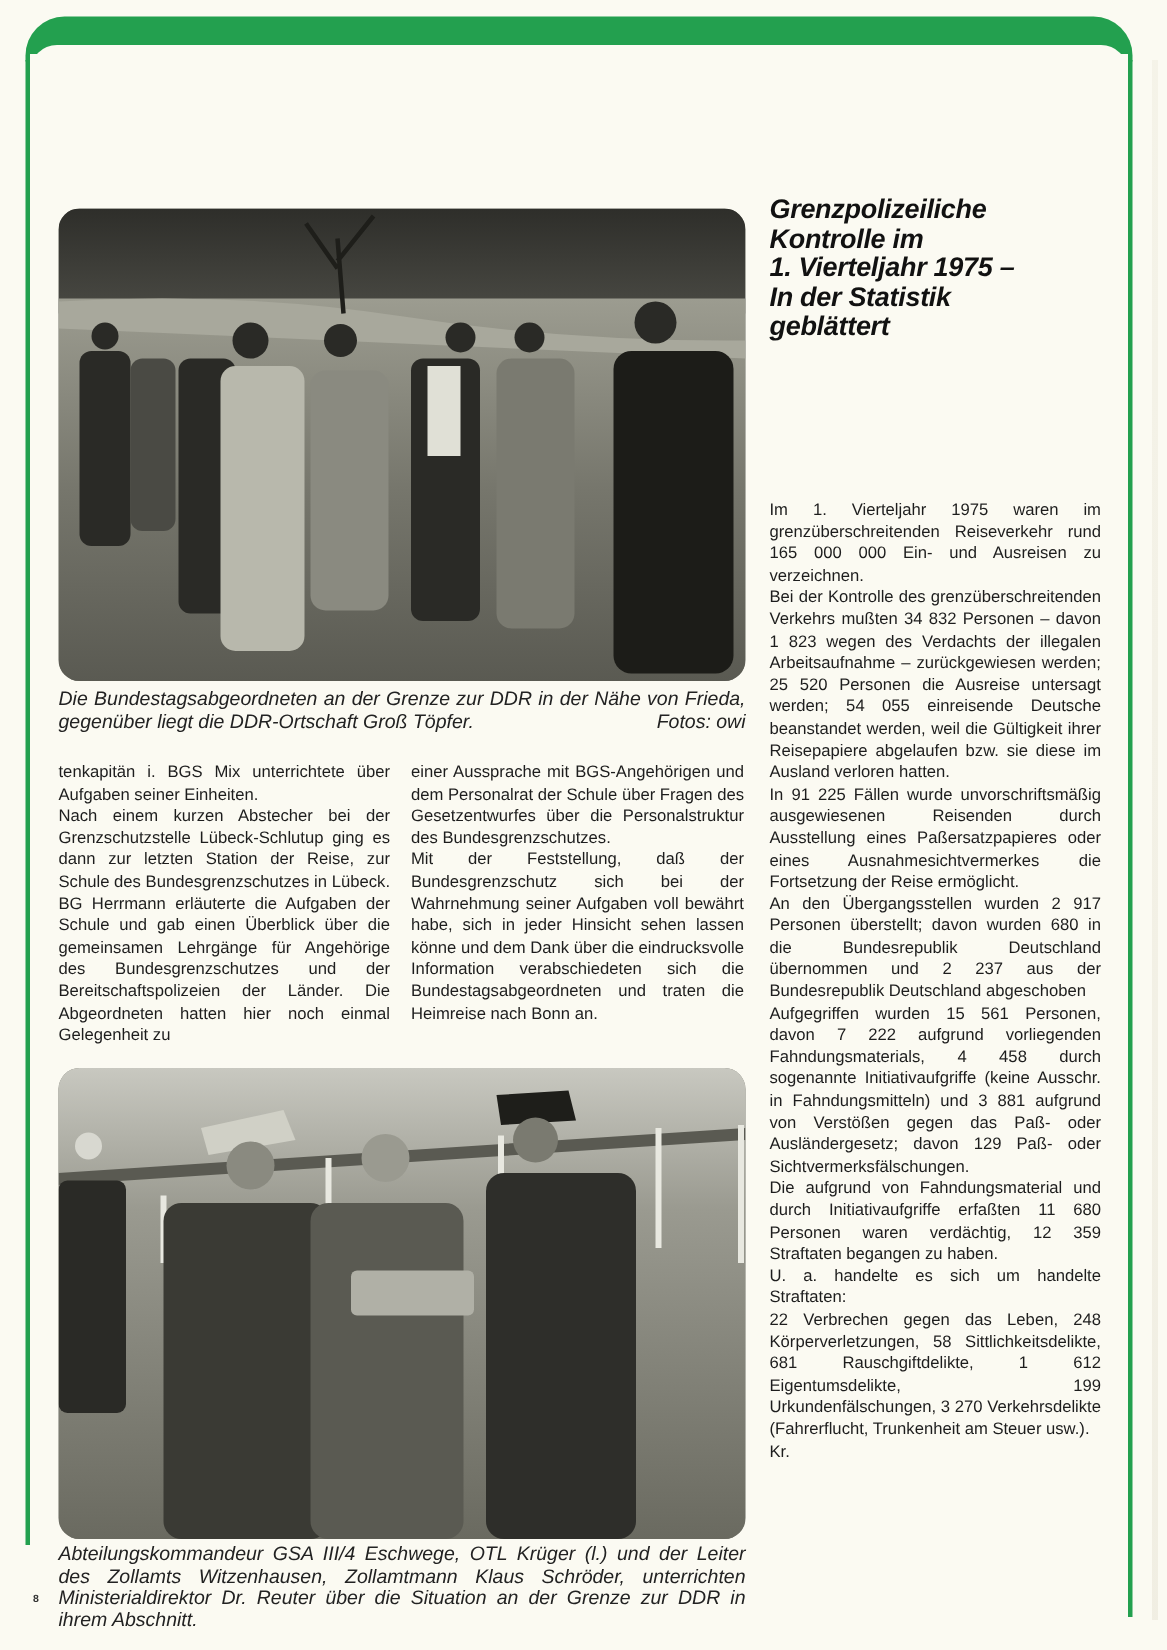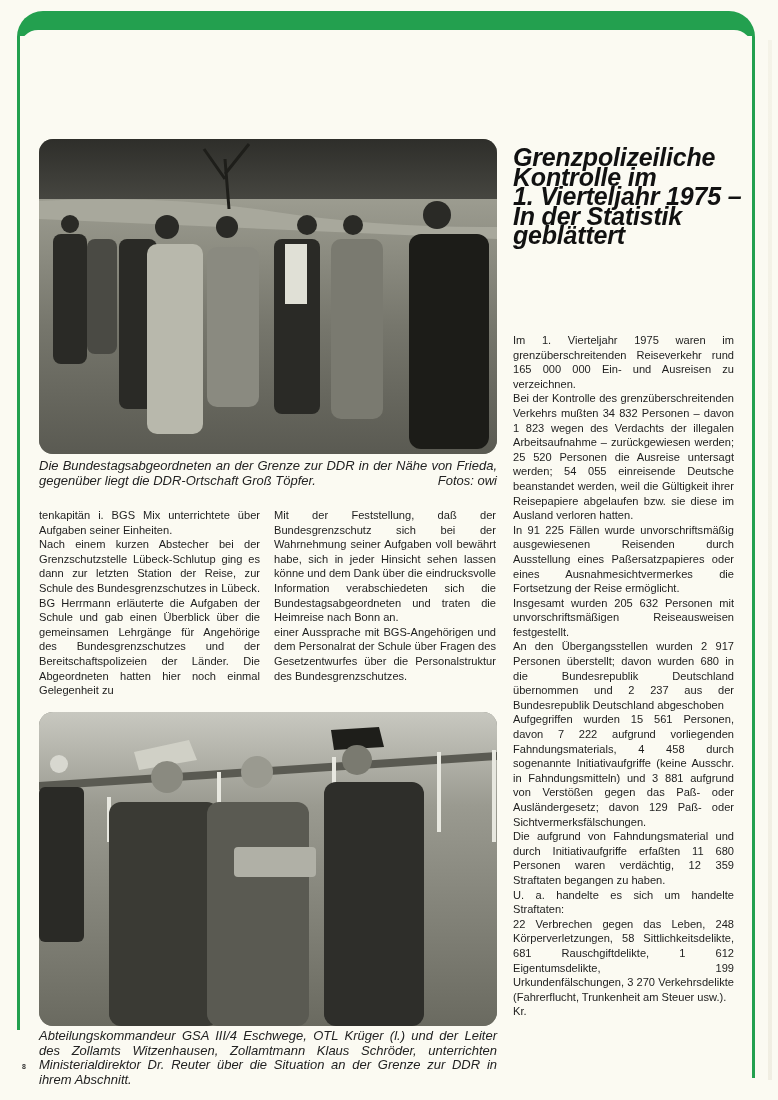--- a/index.html
+++ b/index.html
@@ -41,23 +41,23 @@
   .col {
     position: absolute; font-size: 11.1px; line-height: 14.6px; color: #1d1d1d;
     text-align: justify;
   }
   .col p { margin: 0; }
   #col-left { left: 39px; top: 508px; width: 221px; }
   #col-mid { left: 274px; top: 508px; width: 222px; }
   #col-right { left: 513px; top: 333px; width: 221px; }
 
   .headline {
-    position: absolute; left: 513px; top: 148px; width: 235px;
+    position: absolute; left: 513px; top: 130px; width: 235px;
     font-family: "Liberation Sans", sans-serif; font-weight: bold; font-style: italic;
-    font-size: 25px; line-height: 19.6px; color: #111; letter-spacing: -0.2px;
+    font-size: 18px; line-height: 19.6px; color: #111; letter-spacing: -0.2px;
   }
   .signature { text-align: left; }
   .page-number {
     position: absolute; left: 22px; top: 1063px; font-size: 7px; color: #333; font-weight: bold;
   }
   .edge-mark { position:absolute; left:768px; top:40px; width:4px; height:1040px; background: linear-gradient(#f2f0e4, #ece9dc); opacity:.7; }
 </style>
 </head>
 <body>
 
@@ -118,29 +118,28 @@
   <div>1. Vierteljahr 1975 –</div>
   <div>In der Statistik</div>
   <div>geblättert</div>
 </div>
 
 <div class="col" id="col-left">
   <p>tenkapitän i. BGS Mix unterrichtete über Aufgaben seiner Einheiten.</p>
   <p>Nach einem kurzen Abstecher bei der Grenzschutzstelle Lübeck-Schlutup ging es dann zur letzten Station der Reise, zur Schule des Bundesgrenzschutzes in Lübeck. BG Herrmann erläuterte die Aufgaben der Schule und gab einen Überblick über die gemeinsamen Lehrgänge für Angehörige des Bundesgrenzschutzes und der Bereitschaftspolizeien der Länder. Die Abgeordneten hatten hier noch einmal Gelegenheit zu</p>
 </div>
 <div class="col" id="col-mid">
+  <p>einer Aussprache mit BGS-Angehörigen und dem Personalrat der Schule über Fragen des Gesetzentwurfes über die Personalstruktur des Bundesgrenzschutzes.</p>
   <p>Mit der Feststellung, daß der Bundesgrenzschutz sich bei der Wahrnehmung seiner Aufgaben voll bewährt habe, sich in jeder Hinsicht sehen lassen könne und dem Dank über die eindrucksvolle Information verabschiedeten sich die Bundestagsabgeordneten und traten die Heimreise nach Bonn an.</p>
-  <p>einer Aussprache mit BGS-Angehörigen und dem Personalrat der Schule über Fragen des Gesetzentwurfes über die Personalstruktur des Bundesgrenzschutzes.</p>
 </div>
 
 <div class="col" id="col-right">
   <p>Im 1. Vierteljahr 1975 waren im grenzüberschreitenden Reiseverkehr rund 165 000 000 Ein- und Ausreisen zu verzeichnen.</p>
   <p>Bei der Kontrolle des grenzüberschreitenden Verkehrs mußten 34 832 Personen – davon 1 823 wegen des Verdachts der illegalen Arbeitsaufnahme – zurückgewiesen werden; 25 520 Personen die Ausreise untersagt werden; 54 055 einreisende Deutsche beanstandet werden, weil die Gültigkeit ihrer Reisepapiere abgelaufen bzw. sie diese im Ausland verloren hatten.</p>
   <p>In 91 225 Fällen wurde unvorschriftsmäßig ausgewiesenen Reisenden durch Ausstellung eines Paßersatzpapieres oder eines Ausnahmesichtvermerkes die Fortsetzung der Reise ermöglicht.</p>
-  <p>Insgesamt wurden 205 632 Personen mit unvorschriftsmäßigen Reiseausweisen festgestellt.</p>
   <p>An den Übergangsstellen wurden 2 917 Personen überstellt; davon wurden 680 in die Bundesrepublik Deutschland übernommen und 2 237 aus der Bundesrepublik Deutschland abgeschoben</p>
   <p>Aufgegriffen wurden 15 561 Personen, davon 7 222 aufgrund vorliegenden Fahndungsmaterials, 4 458 durch sogenannte Initiativaufgriffe (keine Ausschr. in Fahndungsmitteln) und 3 881 aufgrund von Verstößen gegen das Paß- oder Ausländergesetz; davon 129 Paß- oder Sichtvermerksfälschungen.</p>
   <p>Die aufgrund von Fahndungsmaterial und durch Initiativaufgriffe erfaßten 11 680 Personen waren verdächtig, 12 359 Straftaten begangen zu haben.</p>
   <p>U. a. handelte es sich um handelte Straftaten:</p>
   <p>22 Verbrechen gegen das Leben, 248 Körperverletzungen, 58 Sittlichkeitsdelikte, 681 Rauschgiftdelikte, 1 612 Eigentumsdelikte, 199 Urkundenfälschungen, 3 270 Verkehrsdelikte (Fahrerflucht, Trunkenheit am Steuer usw.).</p>
   <p class="signature">Kr.</p>
 </div>
 
 <div class="photo" id="photo2">
   <svg viewBox="0 0 458 314" preserveAspectRatio="none">

